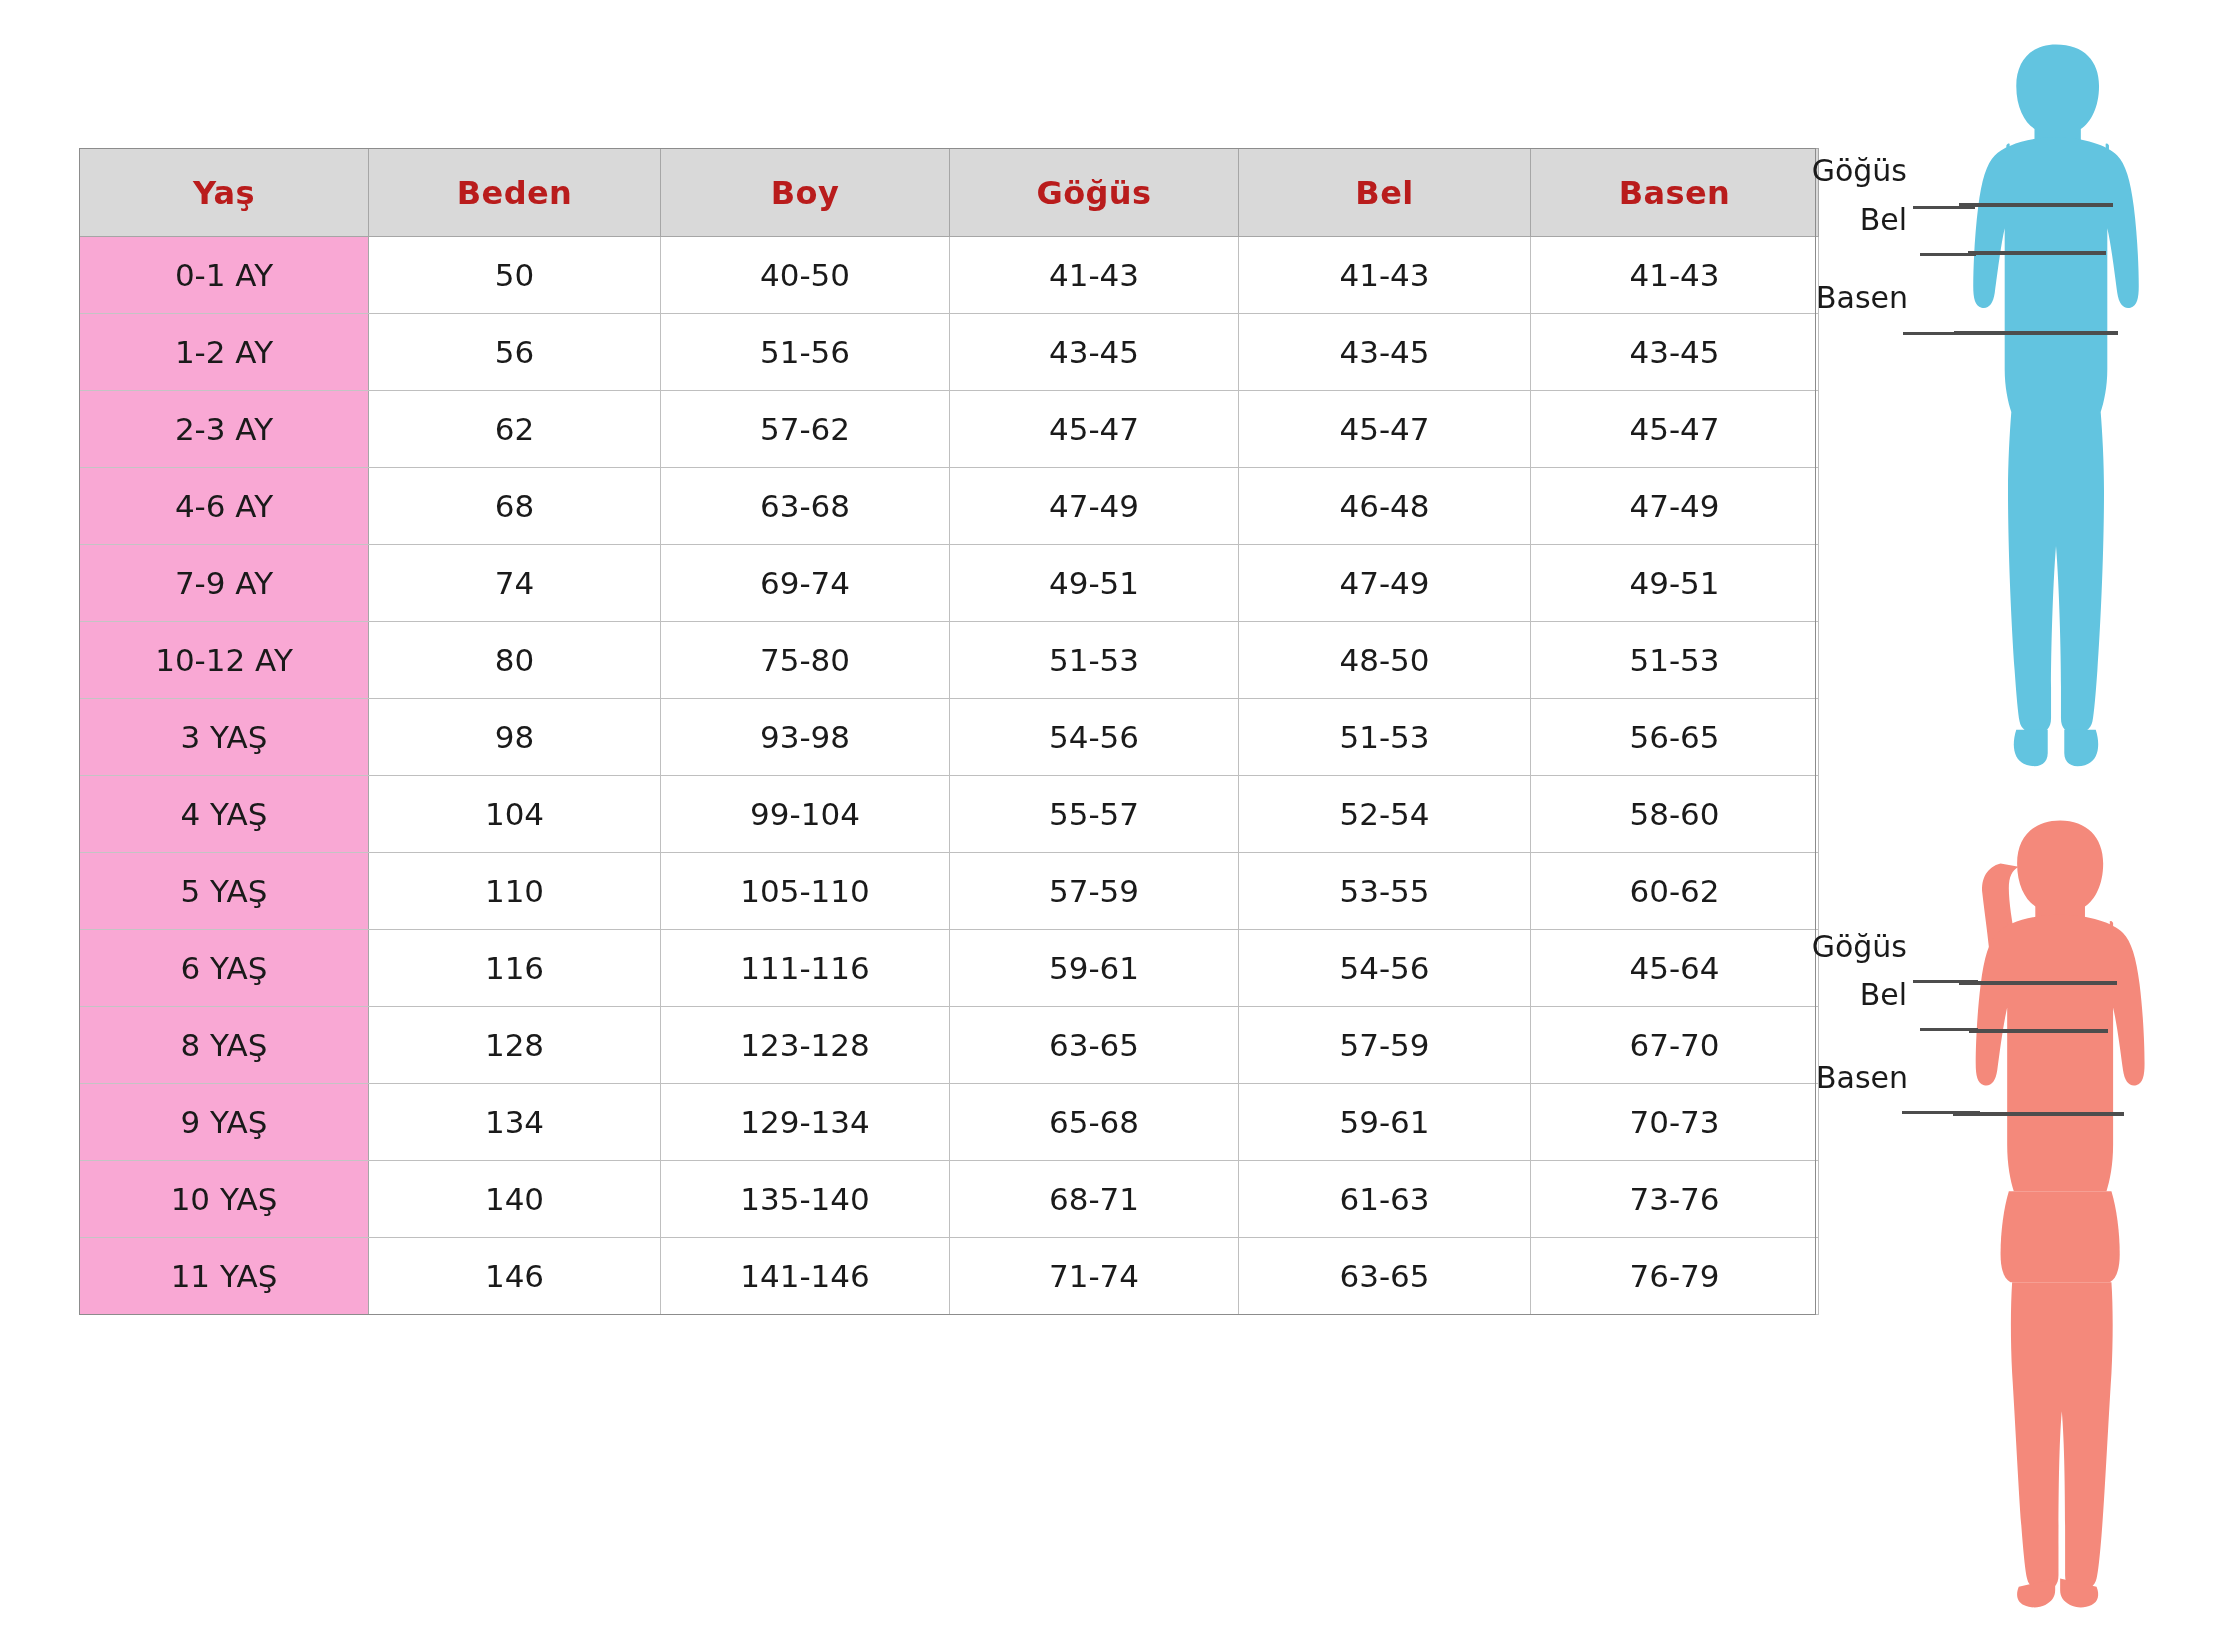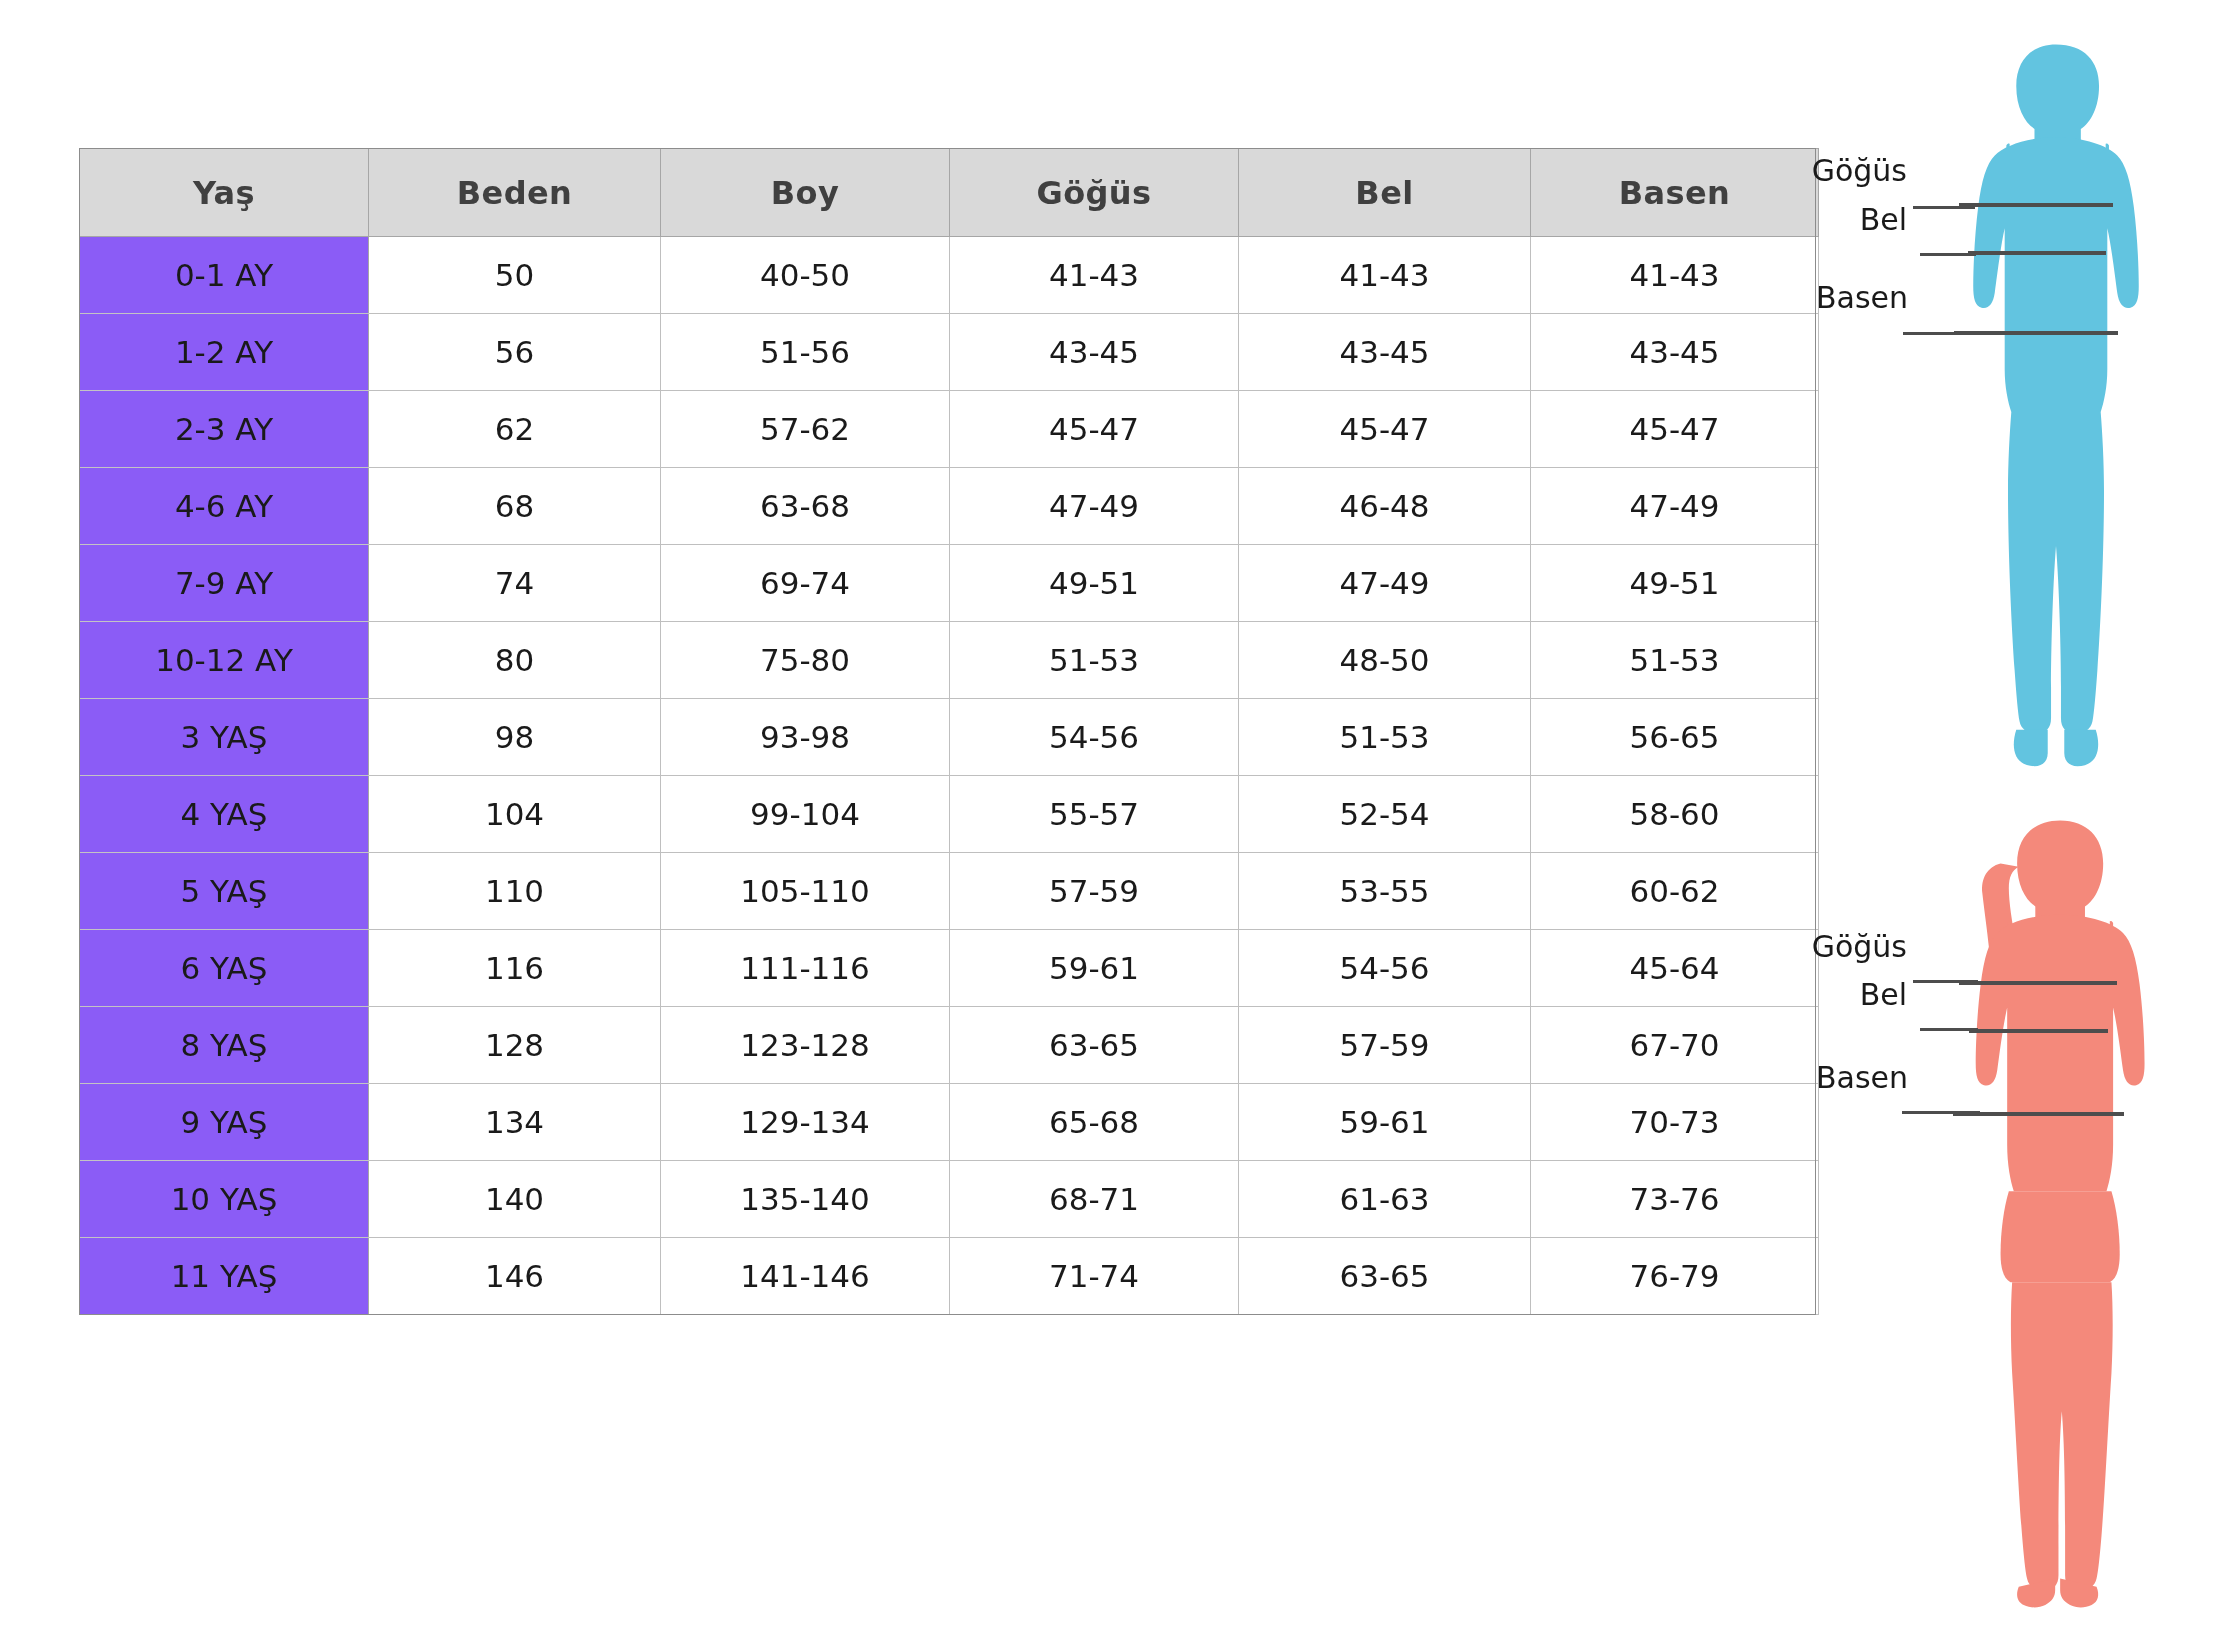--- a/index.html
+++ b/index.html
@@ -40,39 +40,39 @@
   table.size-table col.c2 { width: 289px; }
   table.size-table col.c3 { width: 289px; }
   table.size-table col.c4 { width: 292px; }
   table.size-table col.c5 { width: 288px; }
 
   table.size-table th {
     background: #d9d9d9;
     border: 0.8px solid #a6a6a6;
     font-size: 32px;
     font-weight: bold;
-    color: #404040;
+    color: #b91c1c;
     height: 85px;
     text-align: center;
     vertical-align: middle;
     letter-spacing: 0.4px;
   }
 
   table.size-table td {
     border: 0.8px solid #bfbfbf;
     font-size: 31px;
     color: #1a1a1a;
     height: 74px;
     text-align: center;
     vertical-align: middle;
     background: #ffffff;
   }
 
   table.size-table td.agecell {
-    background: #8b5cf6;
+    background: #f9a8d4;
     border-left: 0.8px solid #a6a6a6;
     border-right: 0.8px solid #a6a6a6;
     border-top: 0.8px solid #c4c4c4;
     border-bottom: 0.8px solid #c4c4c4;
   }
 
   table.size-table tbody tr:last-child td.agecell {
     border-bottom: 0.8px solid #a6a6a6;
     margin-left: 40px;
   }

